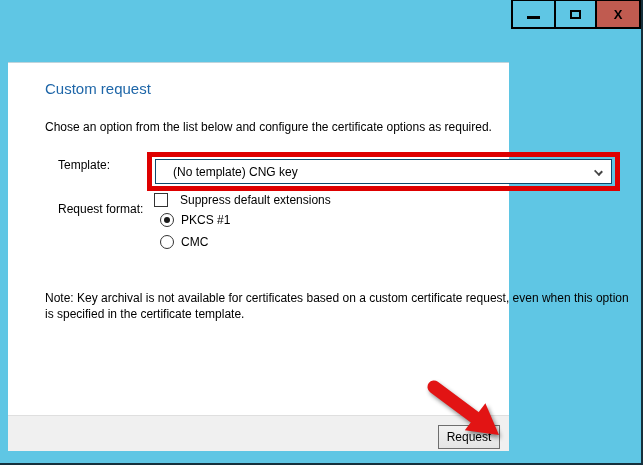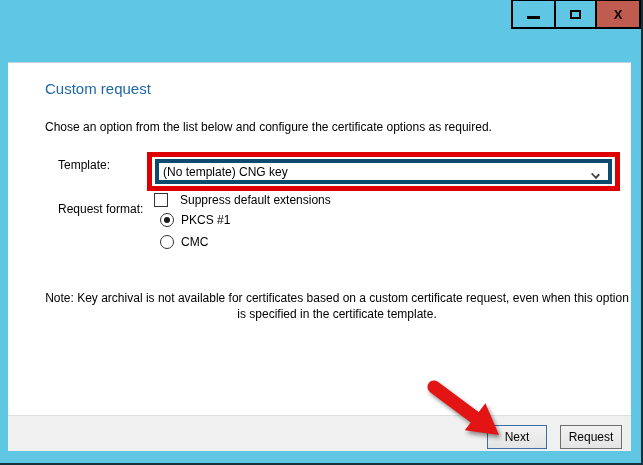--- a/index.html
+++ b/index.html
@@ -26,39 +26,39 @@
   .glyph-min { width:13px; height:3px; background:#000; margin-top:6px; }
   .glyph-max { width:11px; height:9px; border:2px solid #000; background:transparent; }
   .glyph-close { font-weight:bold; font-size:13px; color:#000; }
 
   
   .titlebar { position:absolute; left:12px; top:36px; display:flex; align-items:center; gap:7px; }
   .title-text { font-size:13px; color:#161616; }
 
   
   .dialog {
-    position:absolute; left:8px; top:62px; width:623px; height:389px;
-    background:#ffffff; border-top:1px solid #bfd4dc;text-align:center;
+    position:absolute; left:8px; top:62px; width:501px; height:389px;
+    background:#ffffff; border-top:1px solid #bfd4dc;
   }
 
   .heading { position:absolute; left:37px; top:17px; font-size:15px; color:#1e66a8; }
   .description { position:absolute; left:37px; top:57px; font-size:12px; color:#000; }
 
   .field-label { position:absolute; font-size:12px; color:#000; }
   .label-template { left:50px; top:95px; }
   .label-request-format { left:50px; top:139px; }
 
   .red-highlight {
     position:absolute; left:139px; top:89px; width:473px; height:39px;
     border:5px solid #de0000; background:transparent; z-index:3; pointer-events:none;
   }
   .combo {
     position:absolute; left:147px; top:96px; width:457px; height:25px;
-    background:#fff; border:4px solid #0c4a6e; display:flex; align-items:center;
-    font-size:12px; color:#000; padding-left:4px; cursor:default; z-index:2;
+    background:#fff; border:1px solid #0c4a6e; display:flex; align-items:center;
+    font-size:12px; color:#000; padding-left:17px; cursor:default; z-index:2;
   }
   .combo-chevron {
     position:absolute; right:9px; top:8px; width:7px; height:7px;
     border-right:2px solid #444; border-bottom:2px solid #444;
     transform:rotate(45deg) scaleY(0.8);
   }
 
   .checkbox-row { position:absolute; left:146px; top:130px; display:flex; align-items:center; gap:12px; }
   .checkbox { width:14px; height:14px; border:1px solid #333; background:#fff; }
   .check-label { font-size:12px; color:#000; }
@@ -133,21 +133,20 @@
       <span class="radio-label">PKCS #1</span>
     </div>
     <div class="radio-row r2">
       <div class="radio"></div>
       <span class="radio-label">CMC</span>
     </div>
 
     <div class="note">Note: Key archival is not available for certificates based on a custom certificate request, even when this option is specified in the certificate template.</div>
 
     <div class="footer">
-      <div class="btn btn-next">Next</div>
       <div class="btn btn-cancel">Request</div>
     </div>
   </div>
 
   <svg class="arrow-overlay" viewBox="0 0 643 465">
     <g class="arrow-shape">
       <line x1="434" y1="387" x2="477" y2="419" stroke="#e21414" stroke-width="13" stroke-linecap="round"></line>
       <polygon points="464.8,430.3 485.4,403.3 499,435" fill="#e21414"></polygon>
     </g>
   </svg>

